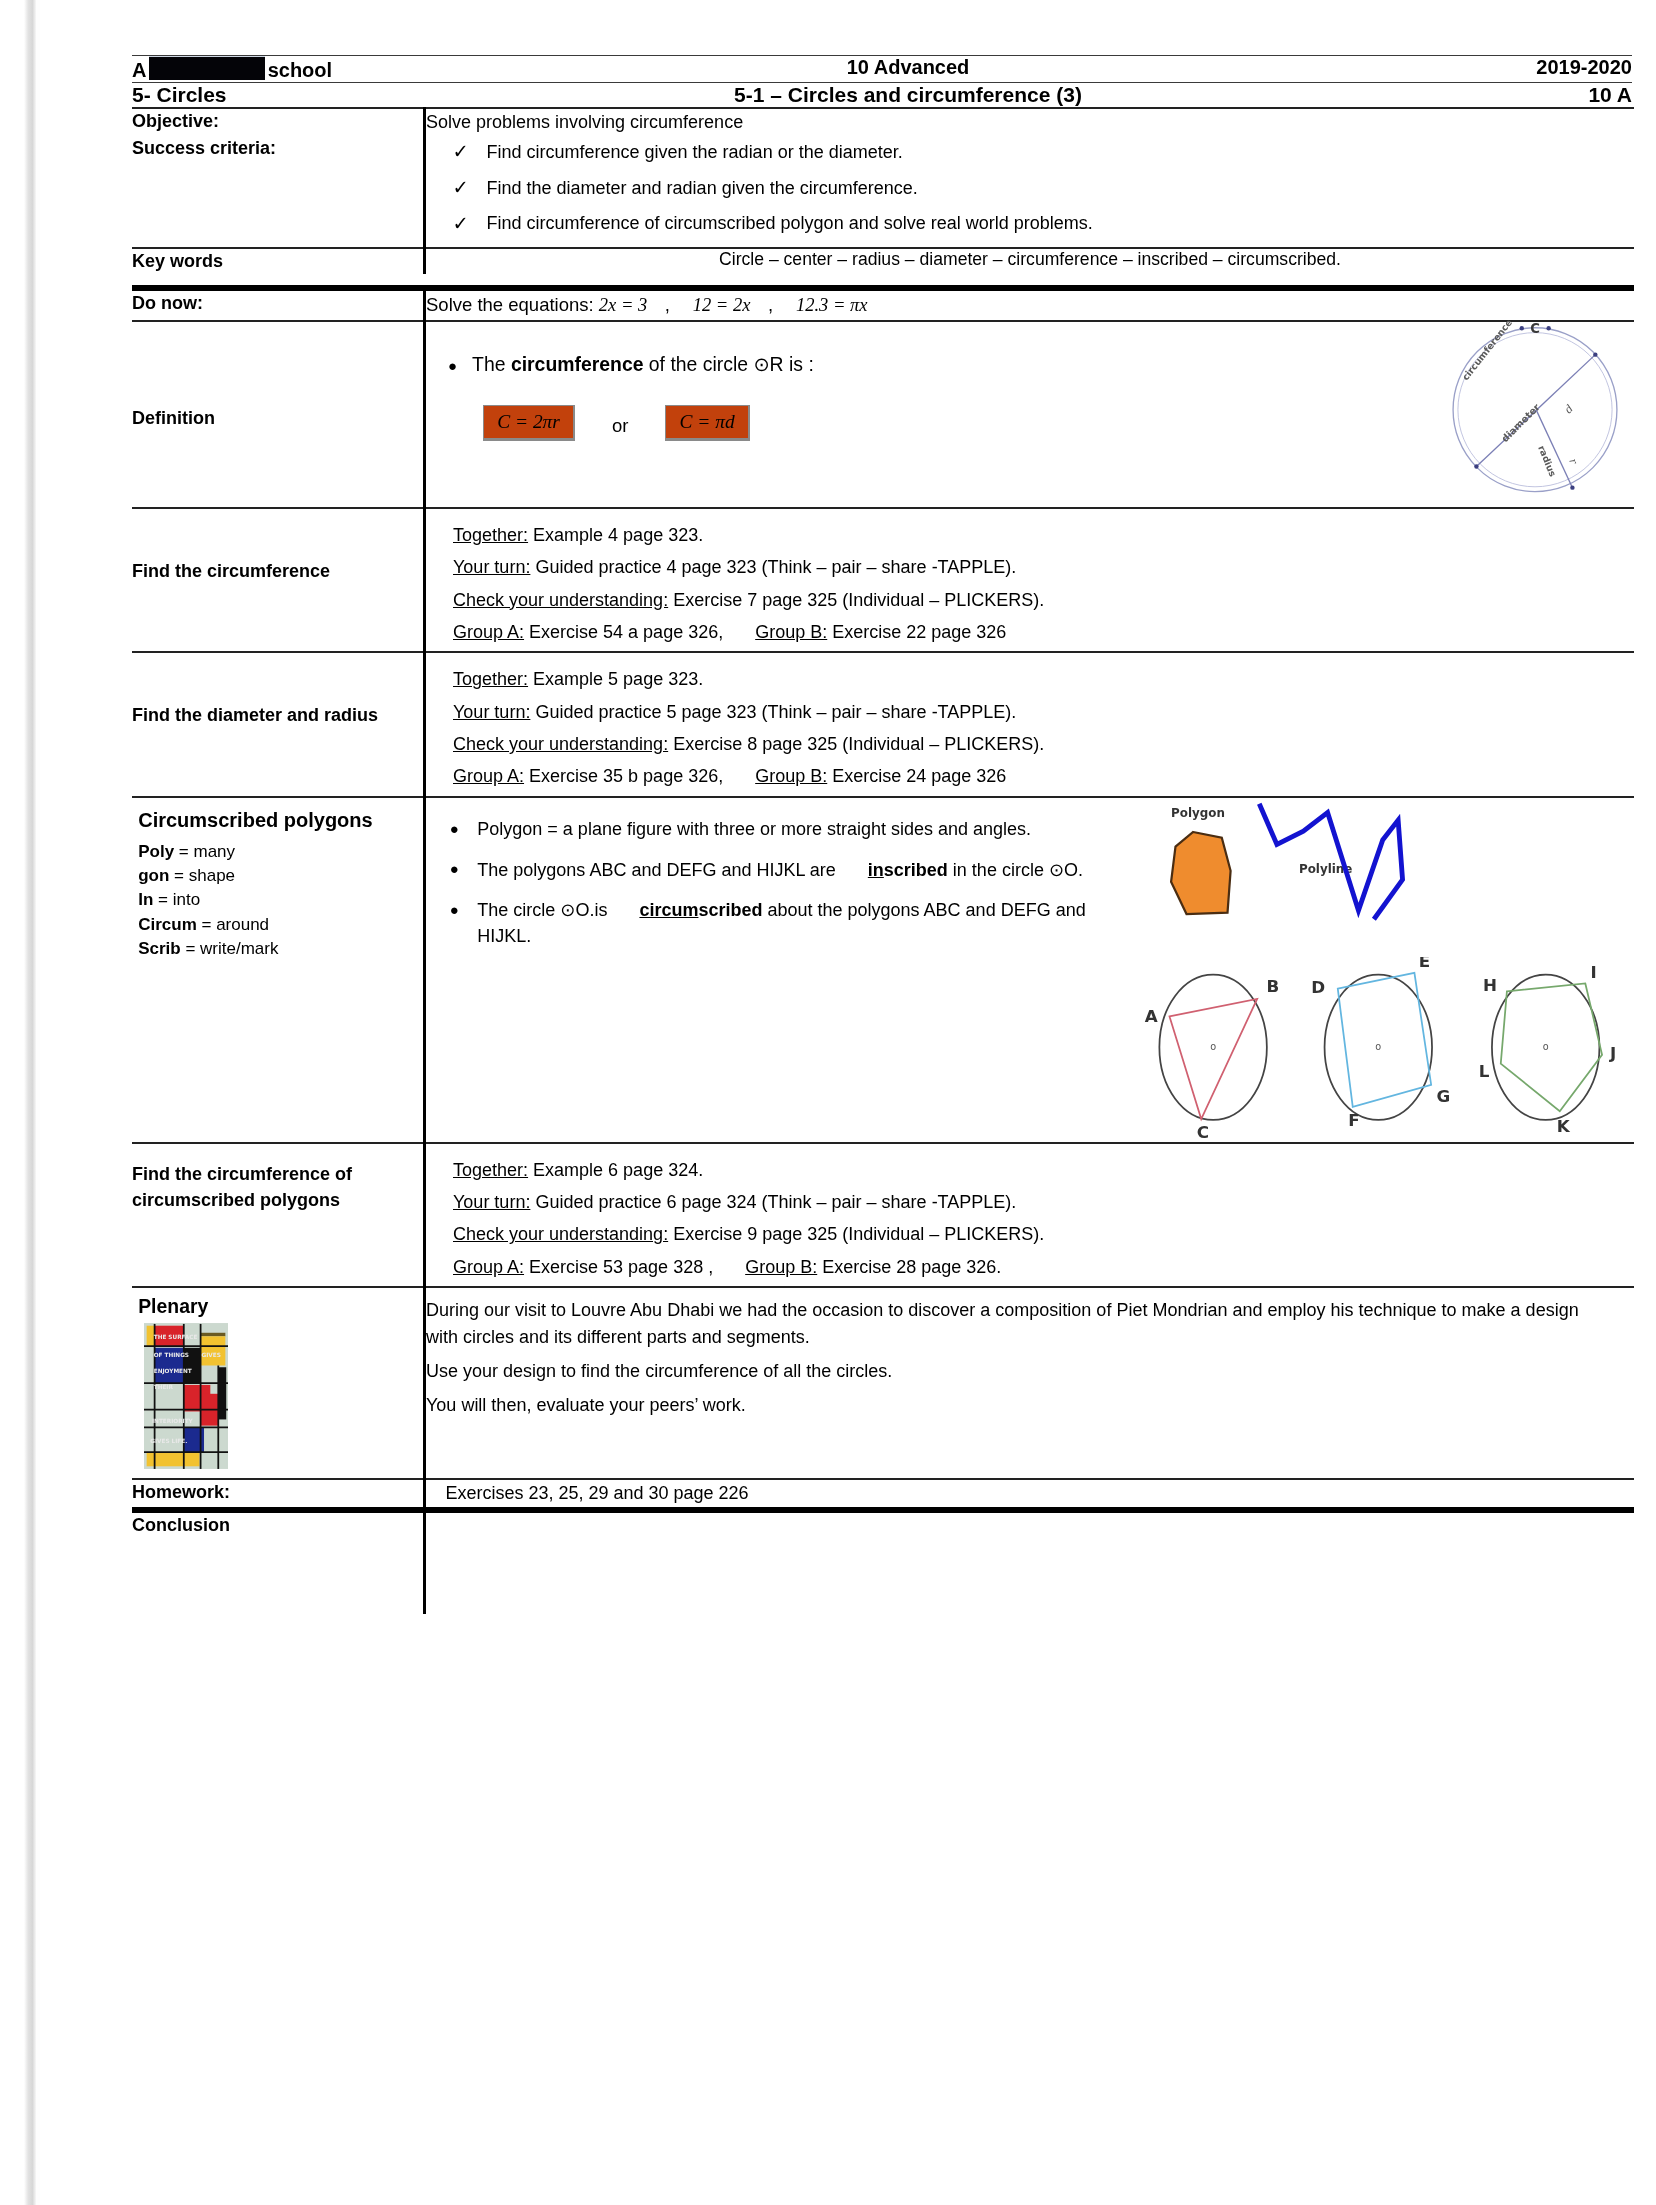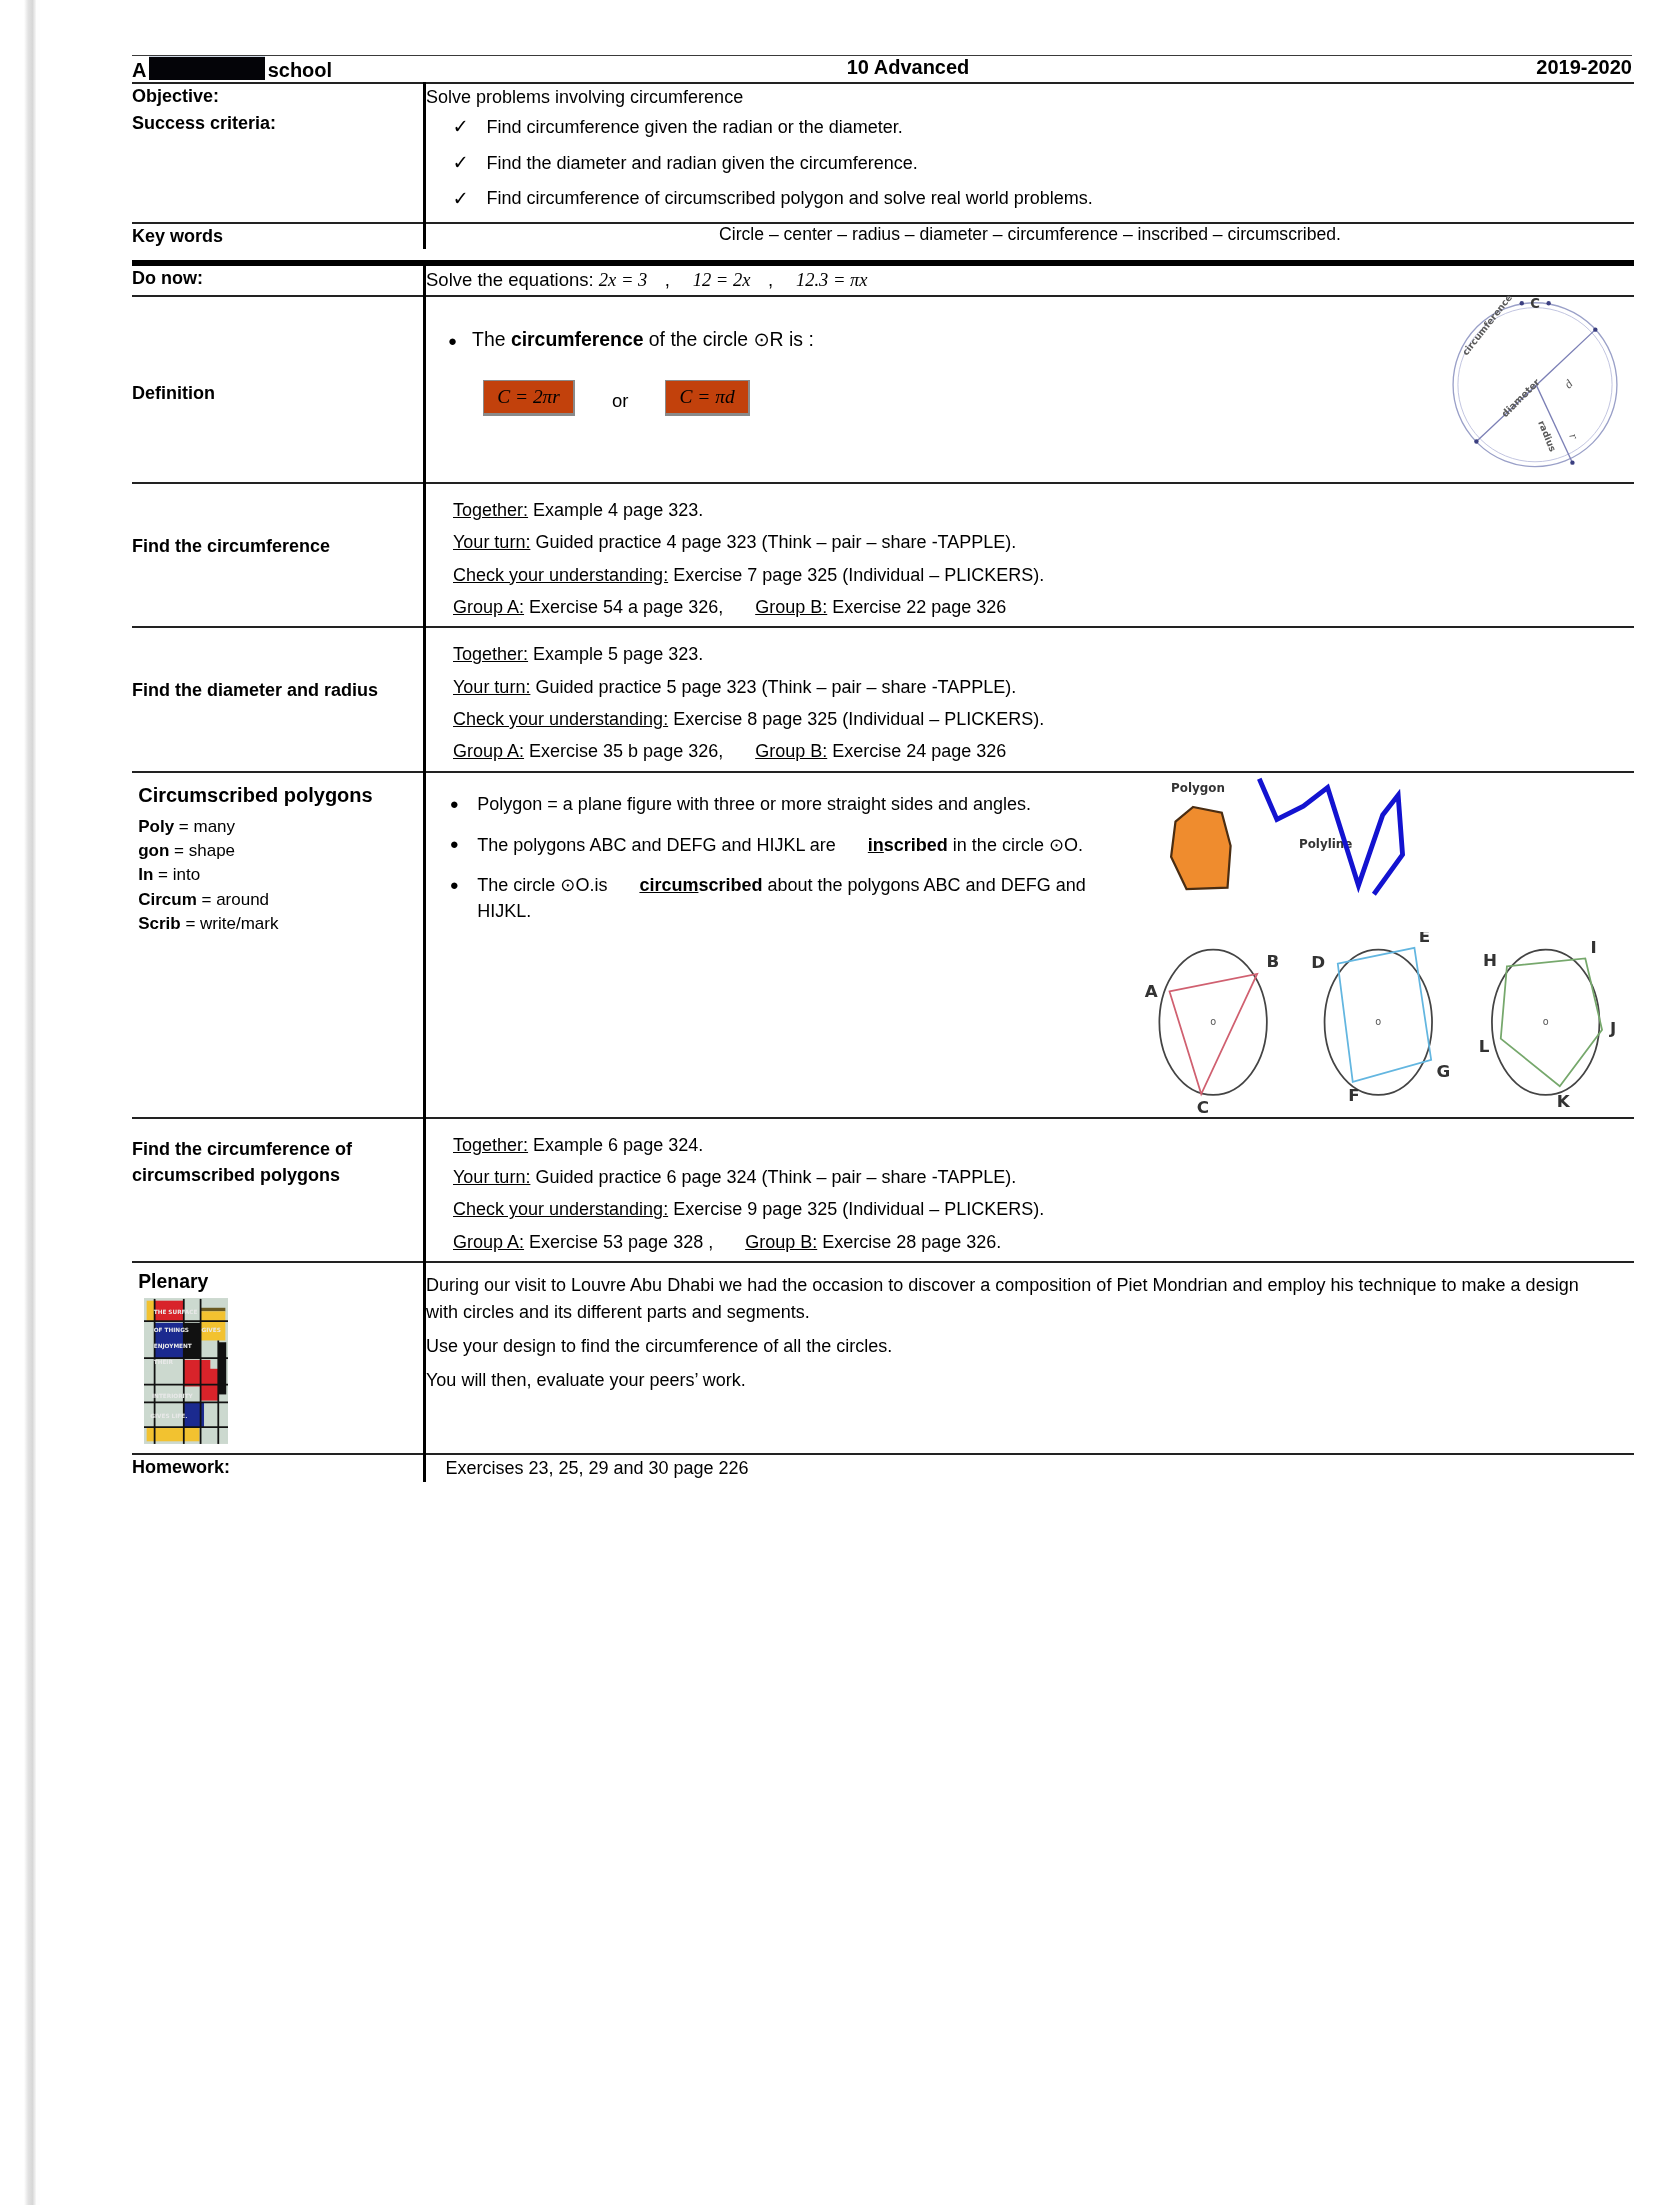--- a/index.html
+++ b/index.html
@@ -84,20 +84,25 @@
 <div class="sheet">
 
   <table class="tbl">
     <tbody>
         <tr class="hdr-row hline-thin">
       <td style="width:520px">
         <span class="hdr-name"><span>A</span><span class="redact"></span><span>school</span></span>
       </td>
       <td style="width:512px" class="hdr-center">10 Advanced</td>
       <td style="width:468px" class="hdr-right">2019-2020</td>
+    </tr>
+    <tr class="title-row hline-thin">
+      <td class="t-left">5- Circles</td>
+      <td class="t-center">5-1 – Circles and circumference (3)</td>
+      <td class="t-right">10 A</td>
     </tr>
   </tbody>
     </table>
 
   <table class="tbl">
     <tbody>
         <tr class="hline-med">
       <td class="colL lbl">Objective:</td>
       <td class="colR cell divider">Solve problems involving circumference</td>
     </tr>
@@ -322,17 +327,21 @@
         <div style="padding-bottom:7px">Use your design to find the circumference of all the circles.</div>
         <div style="padding-bottom:7px">You will then, evaluate your peers’ work.</div>
       </td>
     </tr>
 
     <tr class="hline-med">
       <td class="colL lbl">Homework:</td>
       <td class="colR cell divider" style="padding-left:19.4px">Exercises 23, 25, 29 and 30 page 226</td>
     </tr>
 
+    <tr class="hline-fat">
+      <td class="colL lbl" style="height:101px">Conclusion</td>
+      <td class="colR cell divider"></td>
+    </tr>
 
   </tbody>
     </table>
 </div>
 
 
 </body></html>

